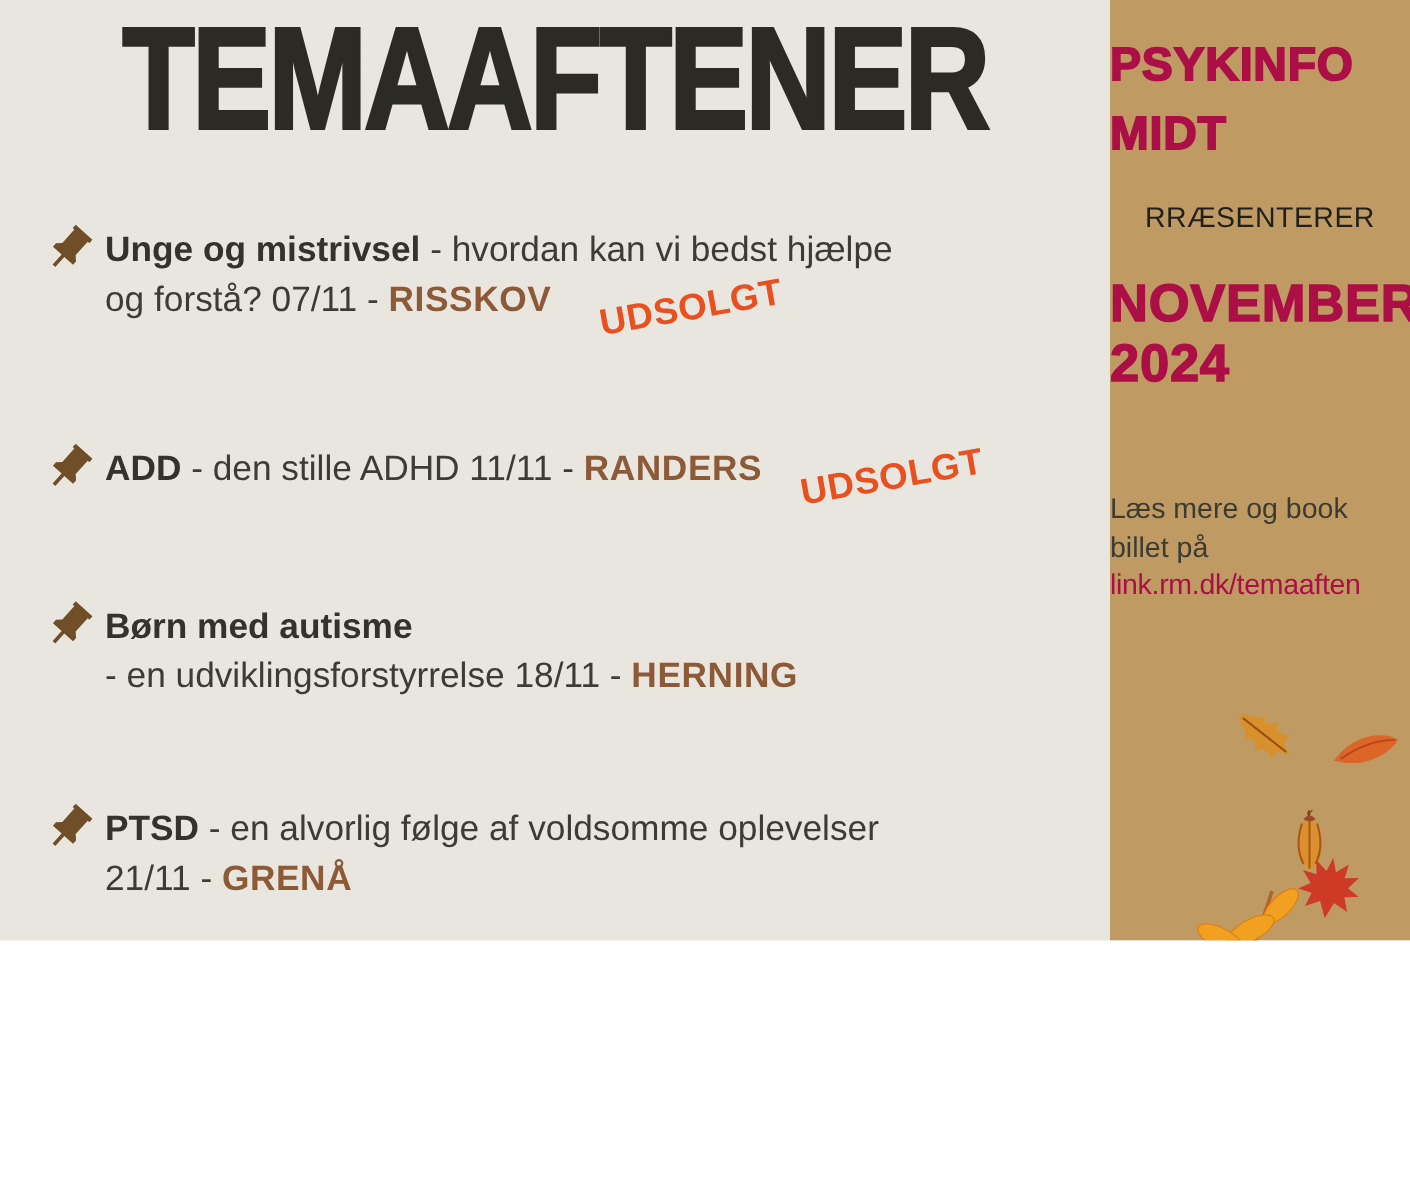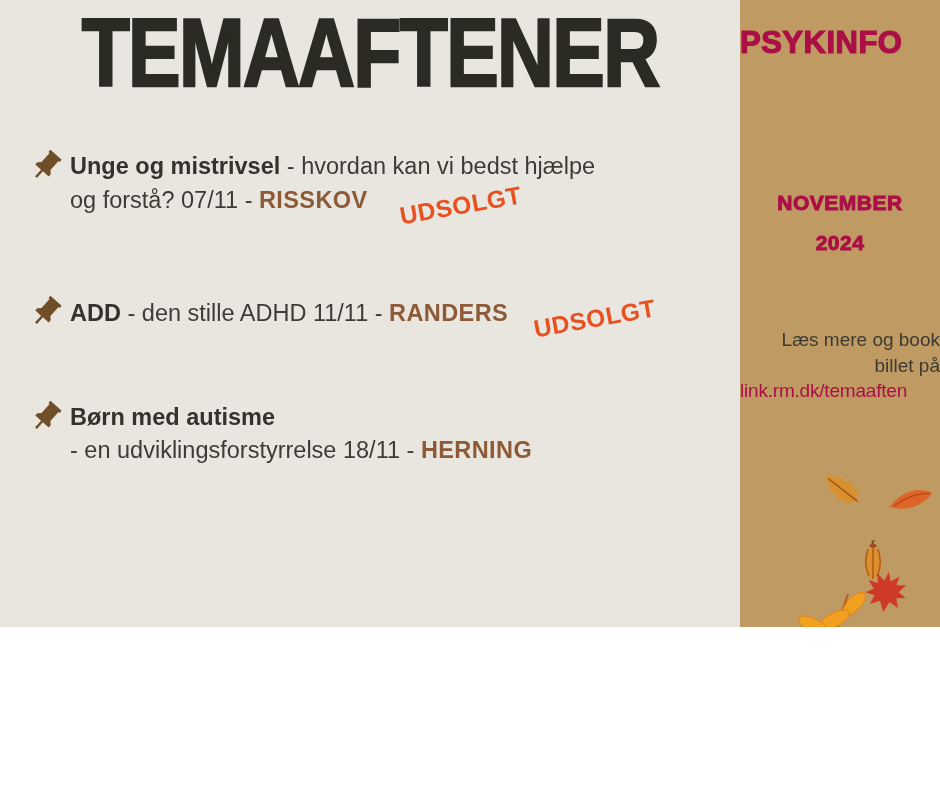--- a/index.html
+++ b/index.html
@@ -32,24 +32,24 @@
     color:var(--soldout-orange);font-weight:700;font-size:24.5px;letter-spacing:.5px;
   }
 
   
   .sidebar{position:absolute;left:740px;top:0;width:200px;height:788px;background:var(--sidebar-tan);overflow:hidden}
   .brand{position:absolute;top:20px;left:0;width:100%;text-align:left;
     font-size:31px;line-height:46px;font-weight:700;color:var(--accent-crimson);
     -webkit-text-stroke:1.2px var(--accent-crimson);letter-spacing:.5px}
   .presents{position:absolute;top:135px;left:0;width:100%;text-align:center;
     font-size:19px;color:#1f1f1c;letter-spacing:.3px}
-  .month-block{position:absolute;top:183px;left:0;width:100%;text-align:center;
-    font-size:21px;line-height:40px;font-weight:700;color:var(--accent-crimson);
+  .month-block{position:absolute;top:183px;left:0;width:100%;
+    font-size:35px;line-height:40px;font-weight:700;color:var(--accent-crimson);
     -webkit-text-stroke:1px var(--accent-crimson);letter-spacing:.5px}
-  .cta{position:absolute;top:327px;left:0;width:100%;text-align:right;
+  .cta{position:absolute;top:327px;left:0;width:100%;text-align:left;
     font-size:19px;line-height:26px;color:#3b3b33}
   .booking-link{position:absolute;top:380px;left:0;width:100%;text-align:left;
     font-size:19px;font-weight:500;color:var(--accent-crimson);letter-spacing:-.2px;white-space:nowrap}
 
   .leaf{position:absolute}
   .leaf svg{display:block}
 </style>
 </head>
 <body>
 
@@ -92,27 +92,42 @@
               <path fill="#6f4e28" d="M16,12V4H17V2H7V4H8V12L6,14V16H11.2V22H12.8V16H18V14L16,12Z"></path>
             </svg>
           </span>
         </span>
       <div class="ev-text">
         <div class="ev-line"><strong>Børn med autisme</strong></div>
         <div class="ev-line"><span>- en udviklingsforstyrrelse 18/11 - </span><span class="city">HERNING</span></div>
       </div>
     </div>
 
+    <div class="event" style="top:536px">
+      <span class="pin">
+          <span class="pin-rot">
+            <svg width="36" height="36" viewBox="0 0 24 24">
+              <path fill="#6f4e28" d="M16,12V4H17V2H7V4H8V12L6,14V16H11.2V22H12.8V16H18V14L16,12Z"></path>
+            </svg>
+          </span>
+        </span>
+      <div class="ev-text">
+        <div class="ev-line"><strong>PTSD</strong><span> - en alvorlig følge af voldsomme oplevelser</span></div>
+        <div class="ev-line"><span>21/11 - </span><span class="city">GRENÅ</span></div>
+      </div>
+    </div>
 
   </div>
 
   <aside class="sidebar">
     <div class="brand">
       <div>PSYKINFO</div>
-    </div>
+      <div>MIDT</div>
+    </div>
+    <div class="presents">RRÆSENTERER</div>
     <div class="month-block">
       <div>NOVEMBER</div>
       <div>2024</div>
     </div>
     <div class="cta">
       <div>Læs mere og book</div>
       <div>billet på</div>
     </div>
     <div class="booking-link">link.rm.dk/temaaften</div>
 

